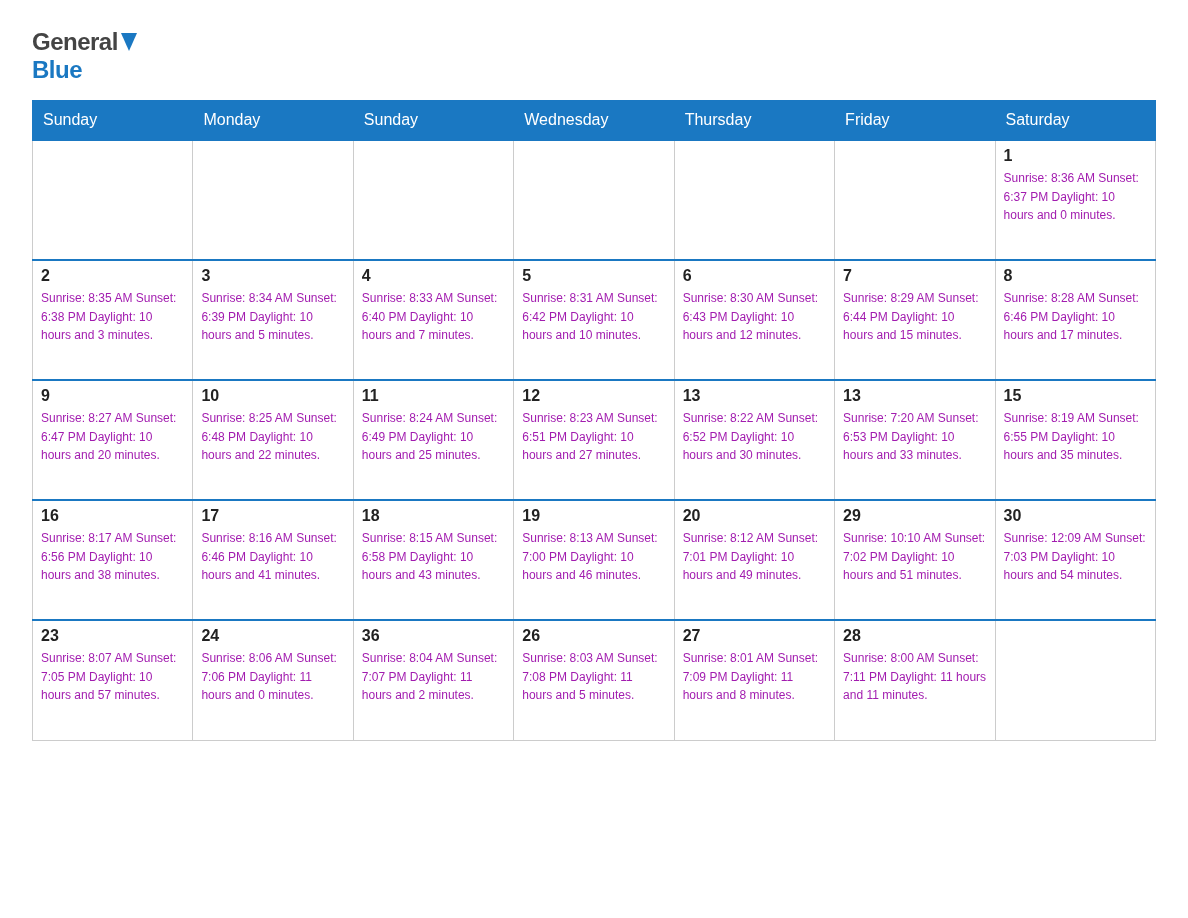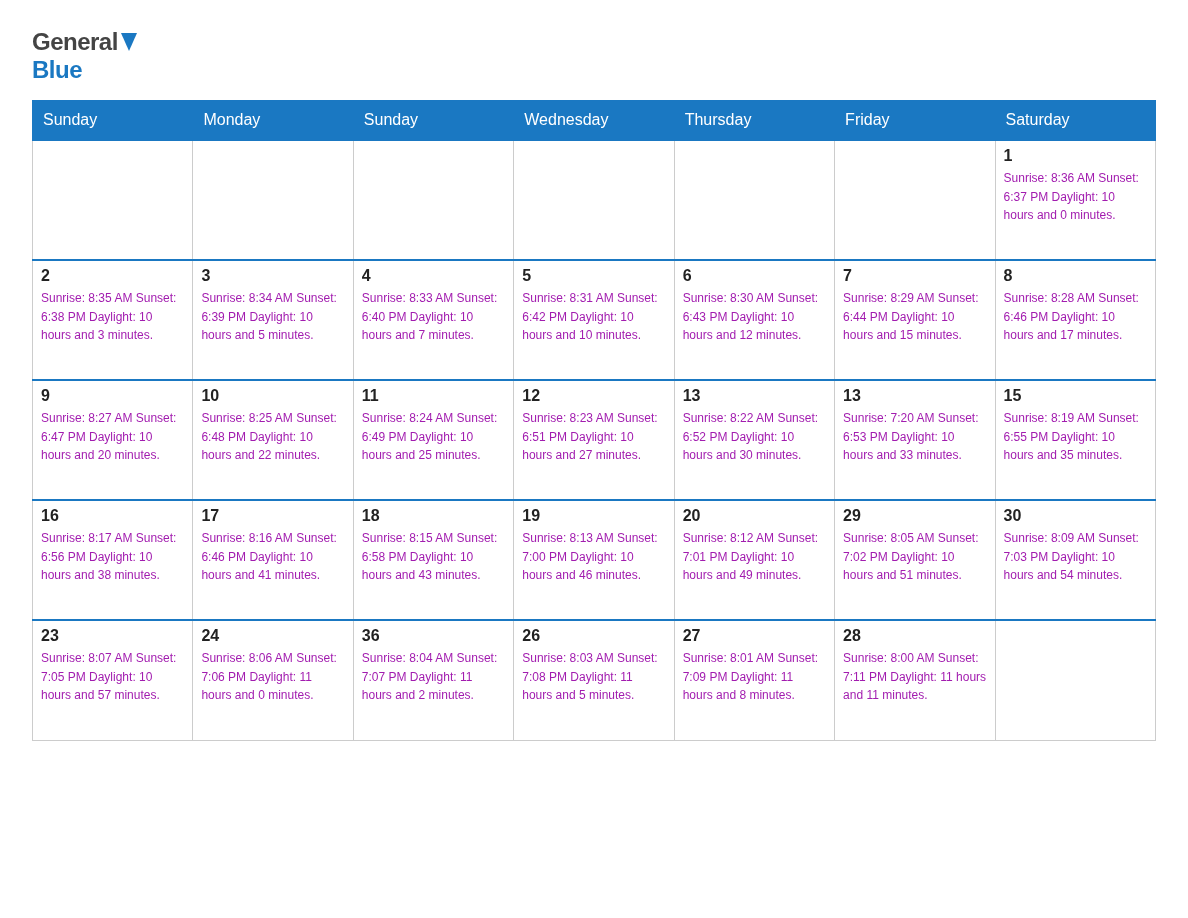--- a/index.html
+++ b/index.html
@@ -244,27 +244,27 @@
 Daylight: 10 hours and 46 minutes.</div>
         </td>
         <td>
           <span class="day-number">20</span>
           <div class="day-info">Sunrise: 8:12 AM
 Sunset: 7:01 PM
 Daylight: 10 hours and 49 minutes.</div>
         </td>
         <td>
           <span class="day-number">29</span>
-          <div class="day-info">Sunrise: 8:05 AM
+          <div class="day-info">Sunrise: 10:10 AM
 Sunset: 7:02 PM
 Daylight: 10 hours and 51 minutes.</div>
         </td>
         <td>
           <span class="day-number">30</span>
-          <div class="day-info">Sunrise: 8:09 AM
+          <div class="day-info">Sunrise: 12:09 AM
 Sunset: 7:03 PM
 Daylight: 10 hours and 54 minutes.</div>
         </td>
       </tr>
       <tr>
         <td>
           <span class="day-number">23</span>
           <div class="day-info">Sunrise: 8:07 AM
 Sunset: 7:05 PM
 Daylight: 10 hours and 57 minutes.</div>

